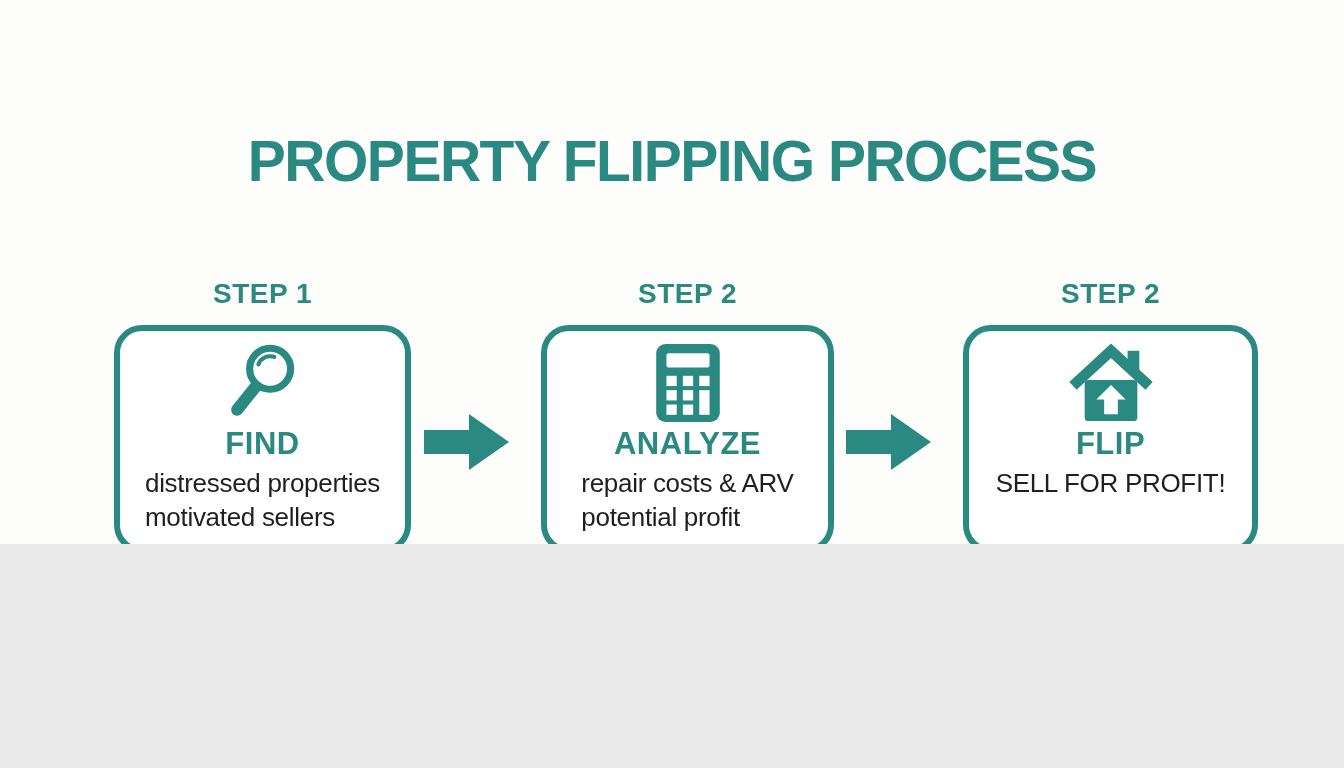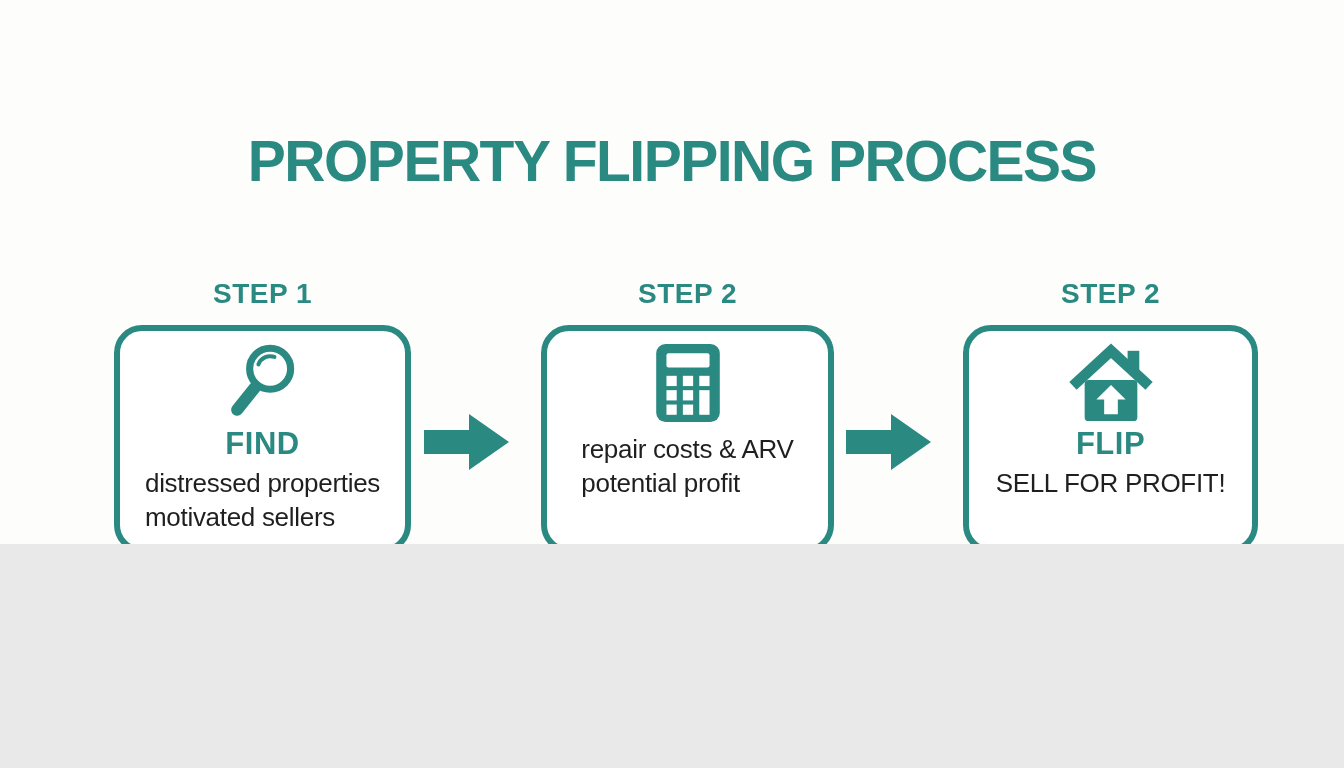--- a/index.html
+++ b/index.html
@@ -85,20 +85,21 @@
           <rect class="white-fill" x="11" y="32" width="10" height="10"></rect>
           <rect class="white-fill" x="27" y="32" width="10" height="10"></rect>
           <rect class="white-fill" x="43" y="32" width="10" height="10"></rect>
           <rect class="white-fill" x="11" y="46" width="10" height="10"></rect>
           <rect class="white-fill" x="27" y="46" width="10" height="10"></rect>
           <rect class="white-fill" x="11" y="60" width="10" height="10"></rect>
           <rect class="white-fill" x="27" y="60" width="10" height="10"></rect>
           <rect class="white-fill" x="43" y="46" width="10" height="24"></rect>
         </svg>
       </span>
+      <div class="step-heading">ANALYZE</div>
       <div class="step-lines">
         <div class="step-line">repair costs &amp; ARV</div>
         <div class="step-line">potential profit</div>
       </div>
     </div>
   </section>
 
   <span class="arrow" style="left:846px;">
     <svg width="85" height="56" viewBox="0 0 85 56" aria-hidden="true">
       <polygon class="acc-fill" points="0,16 45,16 45,0 85,28 45,56 45,40 0,40"></polygon>

